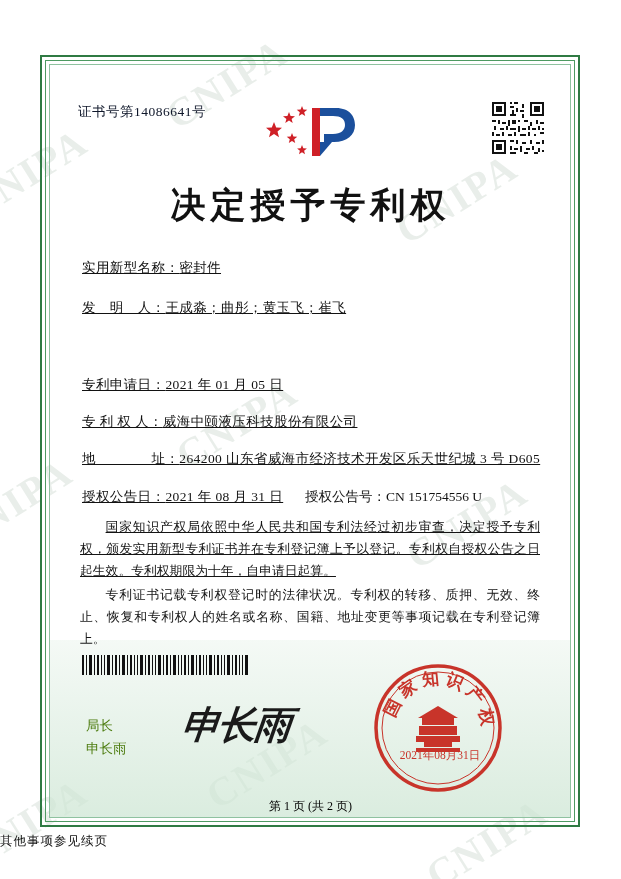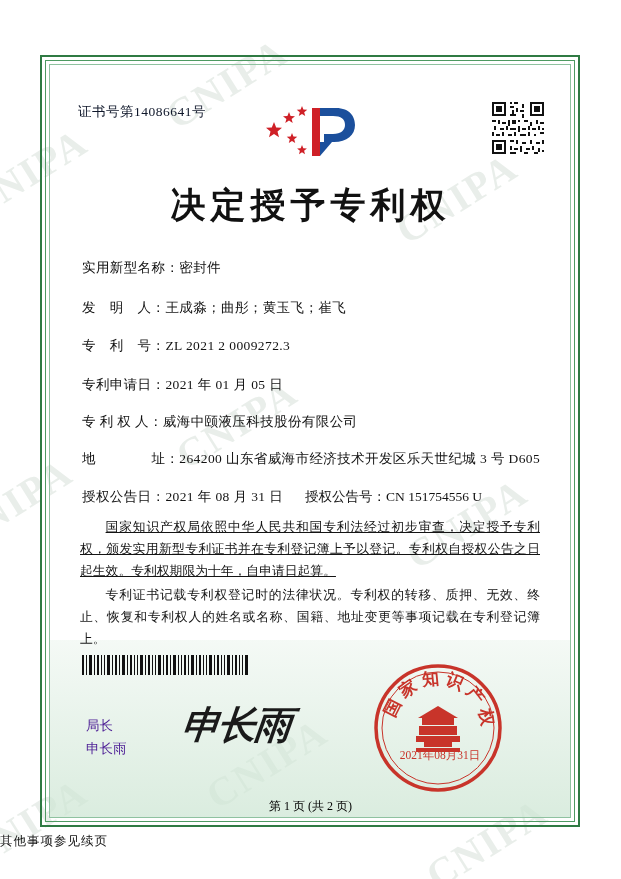--- a/index.html
+++ b/index.html
@@ -120,20 +120,21 @@
     font-family: "Liberation Serif", serif;
   }
 
   .field {
     position: absolute;
     left: 82px;
     font-size: 13.5px;
     color: #121212;
     letter-spacing: 0.4px;
     white-space: nowrap;
+    text-decoration: underline;
   }
   .f-name   { top: 259px; }
   .f-inv    { top: 299px; text-align: center; }
   .f-pat    { top: 337px; }
   .f-appdt  { top: 376px; }
   .f-owner  { top: 413px; }
   .f-addr   { top: 450px; }
   .f-grant  { top: 488px; }
   .grant-no {
     position: absolute;
@@ -160,21 +161,21 @@
   .barcode {
     position: absolute;
     left: 82px; top: 655px;
     width: 166px; height: 20px;
   }
 
   .sig-label {
     position: absolute;
     left: 86px; top: 714px;
     font-size: 13.5px;
-    color: #4c1d95;
+    color: #4d7c0f;
     line-height: 23px;
   }
   .signature {
     position: absolute;
     left: 182px; top: 700px;
     font-size: 38px;
     font-family: "Liberation Serif", serif;
     font-style: italic;
     font-weight: bold;
     color: #1a1a1a;
@@ -330,23 +331,20 @@
     <div class="title">决定授予专利权</div>
 
     <div class="field f-name">
       <span>实用新型名称：</span><span>密封件</span>
     </div>
 
     <div class="field f-inv">
       <span>发　明　人：</span><span>王成淼；曲彤；黄玉飞；崔飞</span>
     </div>
 
-    <div class="field f-pat">
-      <span>专　利　号：</span><span>ZL 2021 2 0009272.3</span>
-    </div>
 
     <div class="field f-appdt">
       <span>专利申请日：</span><span>2021 年 01 月 05 日</span>
     </div>
 
     <div class="field f-owner">
       <span>专 利 权 人：</span><span>威海中颐液压科技股份有限公司</span>
     </div>
 
     <div class="field f-addr">

